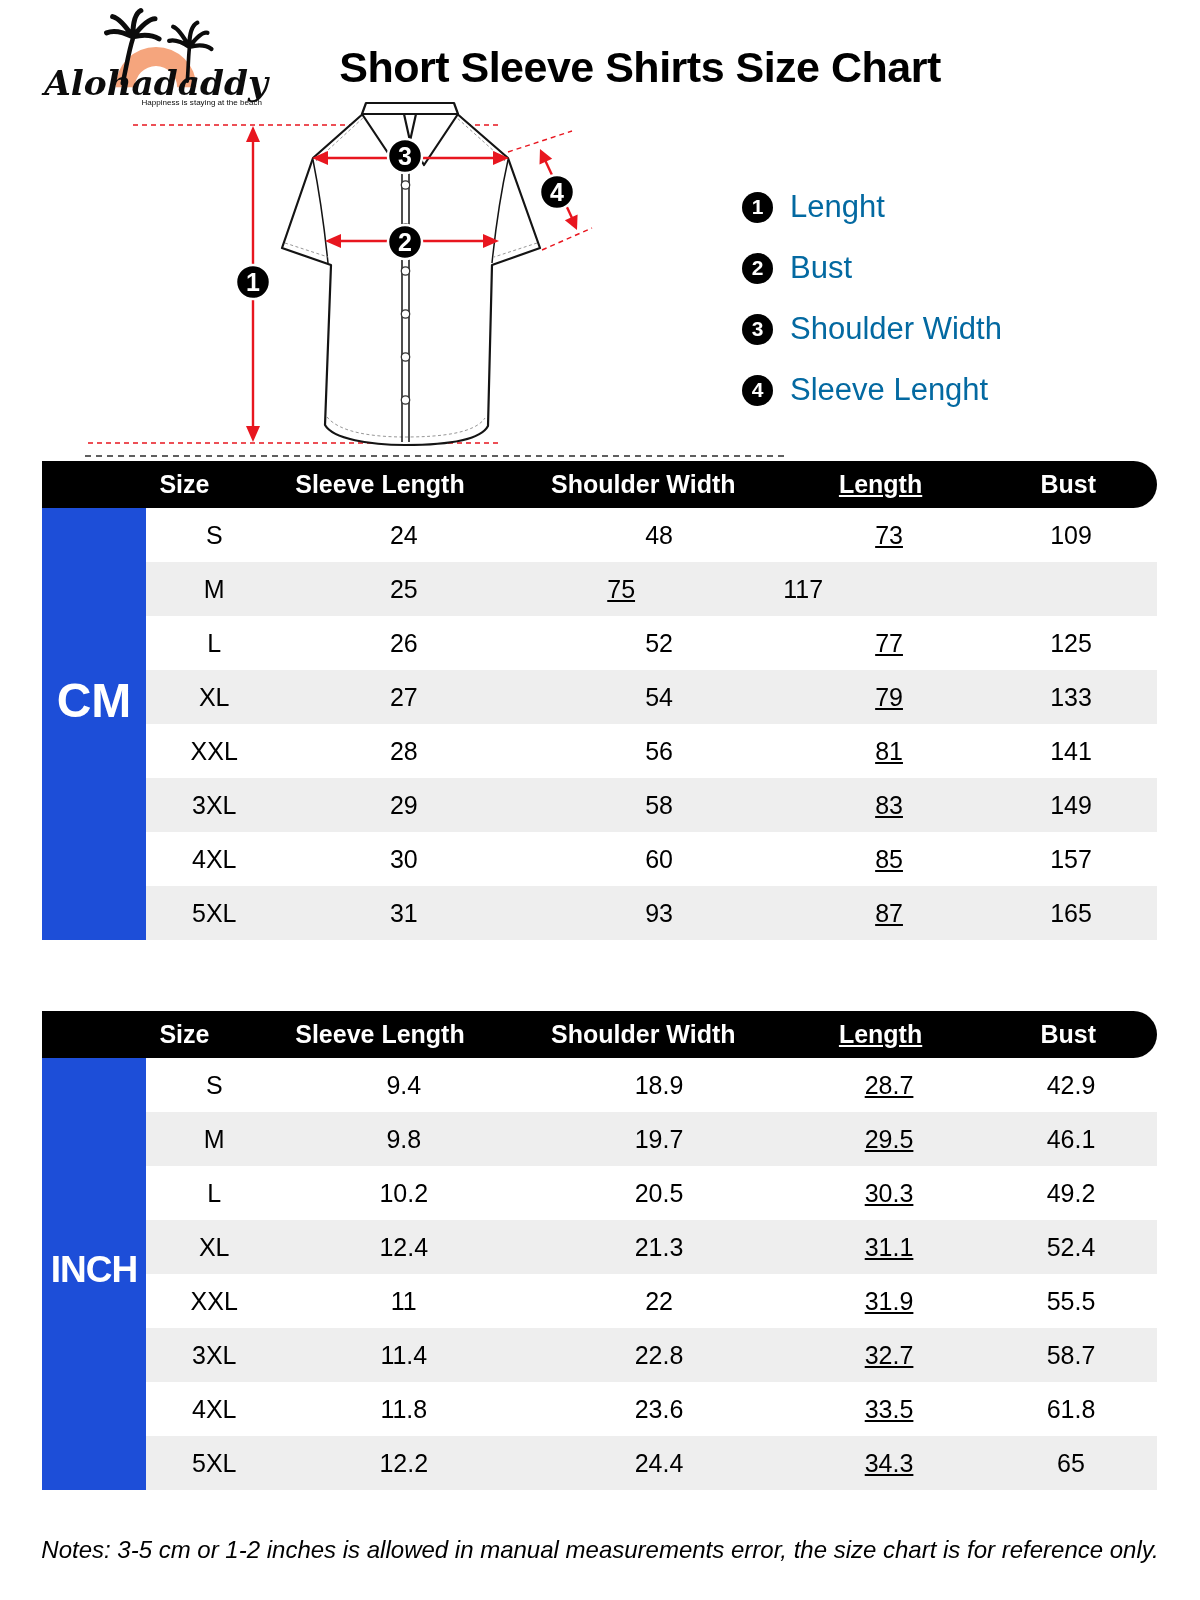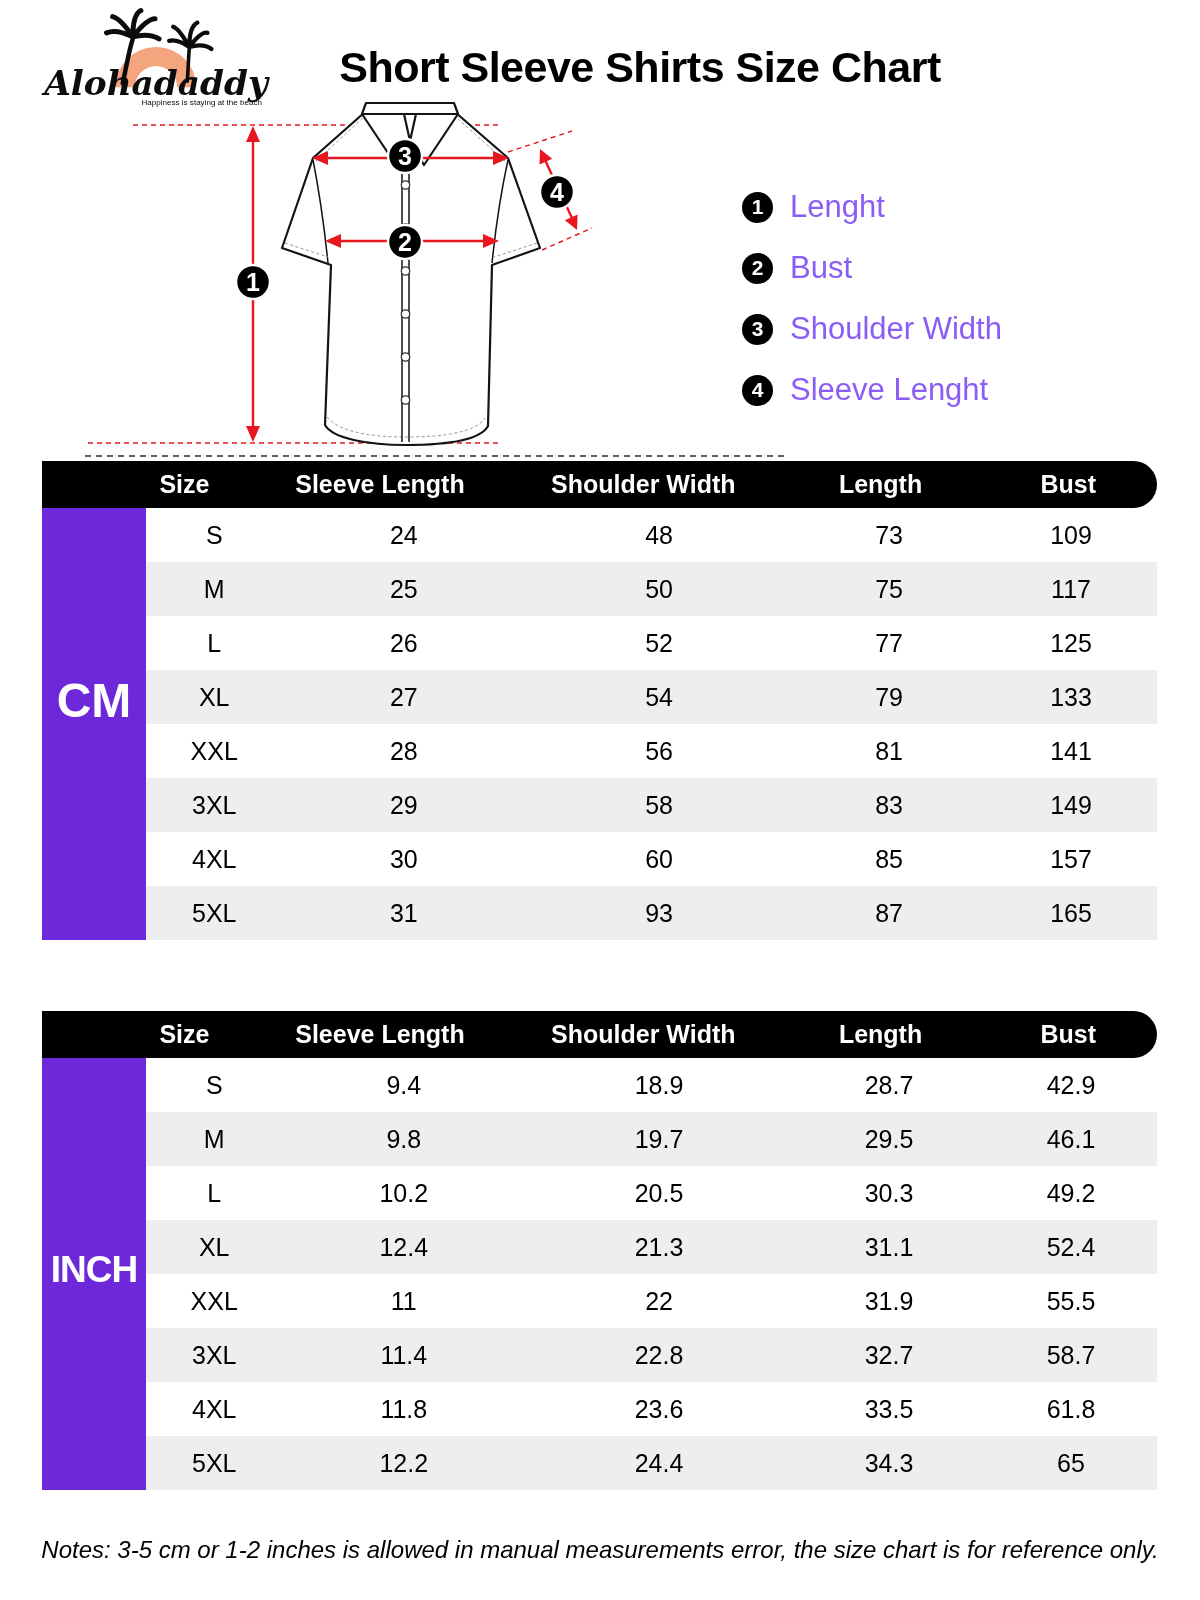--- a/index.html
+++ b/index.html
@@ -21,35 +21,35 @@
   .kdash{stroke:#2b2b2b;stroke-width:1.6;fill:none;stroke-dasharray:6,5;}
   .rhead{fill:#e8161f;stroke:none;}
   .badge-c{fill:#000;stroke:#fff;stroke-width:2.5;}
   .badge-t{fill:#fff;font-size:25px;font-weight:bold;text-anchor:middle;}
 
   
   .legend{position:absolute;left:742px;top:189px;}
   .legend-item{display:flex;align-items:center;height:36px;margin-bottom:25px;}
   .lbadge{width:31px;height:31px;border-radius:50%;background:#000;color:#fff;font-weight:bold;
           font-size:21px;display:flex;align-items:center;justify-content:center;flex:0 0 31px;}
-  .llabel{font-size:31px;margin-left:17px;color:#8b5cf6;}
+  .llabel{font-size:31px;margin-left:17px;color:#0369a1;}
 
   
   .size-table{position:absolute;left:42px;width:1115px;}
-  .unit{position:absolute;left:0;top:0;bottom:0;width:104px;background:#6d28d9;color:#fff;
+  .unit{position:absolute;left:0;top:0;bottom:0;width:104px;background:#1d4ed8;color:#fff;
         display:flex;align-items:center;justify-content:center;font-weight:bold;}
   .size-table.cm .unit{font-size:48px;}
   .size-table.inch .unit{font-size:37px;letter-spacing:-1px;margin-top:39px;}
   .thead{position:relative;z-index:2;height:47px;background:#000;border-radius:0 24px 24px 0;
          display:flex;align-items:center;padding-left:72px;color:#fff;font-weight:bold;font-size:25px;box-sizing:border-box;}
   .tbody{margin-left:104px;}
   .trow{display:flex;align-items:center;height:54px;font-size:25px;background:#fff;}
   .trow.alt{background:#eee;}
   .th,.td{text-align:center;display:block;}
-  .c1{width:13.5%;}.c2{width:24%;}.c3{width:26.5%;}.c4{width:19%;}.c5{width:17%;}
+  .c1{width:13.5%;}.c2{width:24%;}.c3{width:26.5%;}.c4{width:19%;text-decoration:underline;}.c5{width:17%;}
 
   .notes{position:absolute;left:0;top:1536px;width:100%;margin:0;text-align:center;font-size:24px;font-style:italic;}
 </style>
 </head>
 <body>
 
 <div class="page">
 
   <div class="logo">
     <svg viewBox="0 0 230 100" width="232" height="102">
@@ -169,21 +169,20 @@
       <div class="trow">
           <span class="td c1">S</span>
           <span class="td c2">24</span>
           <span class="td c3">48</span>
           <span class="td c4">73</span>
           <span class="td c5">109</span>
         </div>
       <div class="trow alt">
           <span class="td c1">M</span>
           <span class="td c2">25</span>
-          <span class="td c3">50</span>
           <span class="td c4">75</span>
           <span class="td c5">117</span>
         </div>
       <div class="trow">
           <span class="td c1">L</span>
           <span class="td c2">26</span>
           <span class="td c3">52</span>
           <span class="td c4">77</span>
           <span class="td c5">125</span>
         </div>

